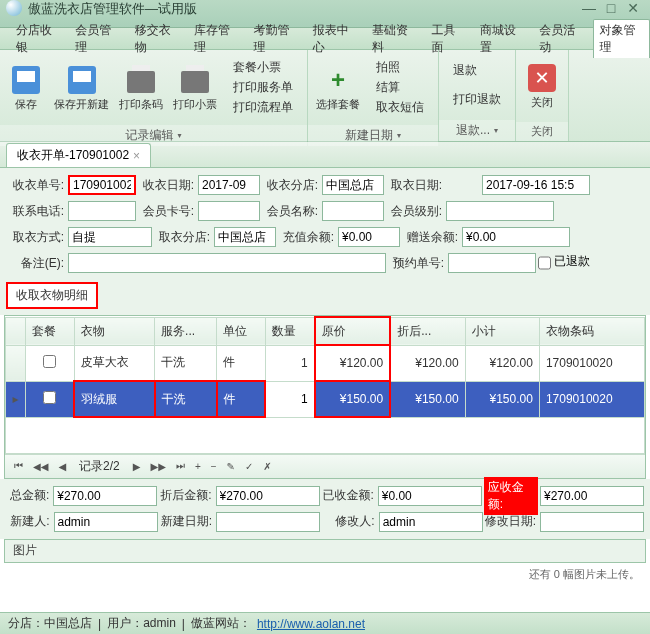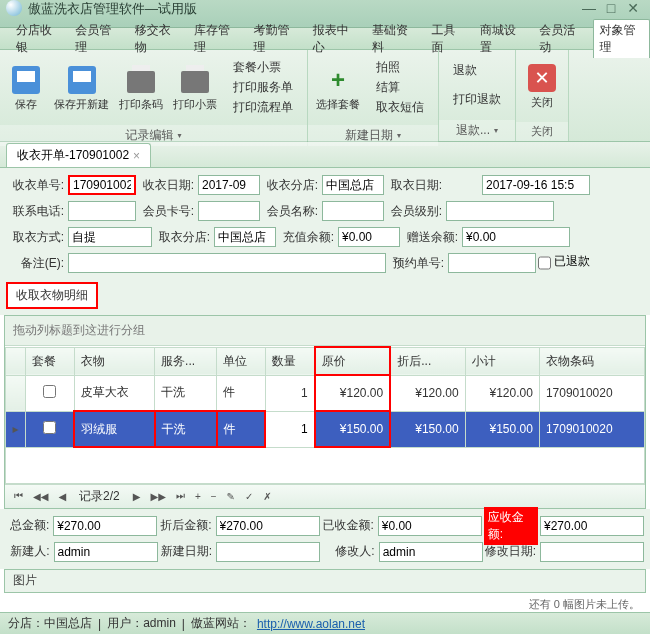--- a/index.html
+++ b/index.html
@@ -226,21 +226,20 @@
       <span>已退款</span>
     </div>
   </div>
 </div>
 
 <div class="detail-tab-area">
   <span class="detail-tab">收取衣物明细</span>
 </div>
 
 <div class="grid-area">
-  <div class="grid-grouphint">拖动列标题到这进行分组</div>
   <table class="grid-table">
     <tbody>
         <tr>
       <th class="grid-rowhead"></th>
       <th>套餐</th>
       <th>衣物</th>
       <th>服务...</th>
       <th>单位</th>
       <th>数量</th>
       <th class="hilite">原价</th>

